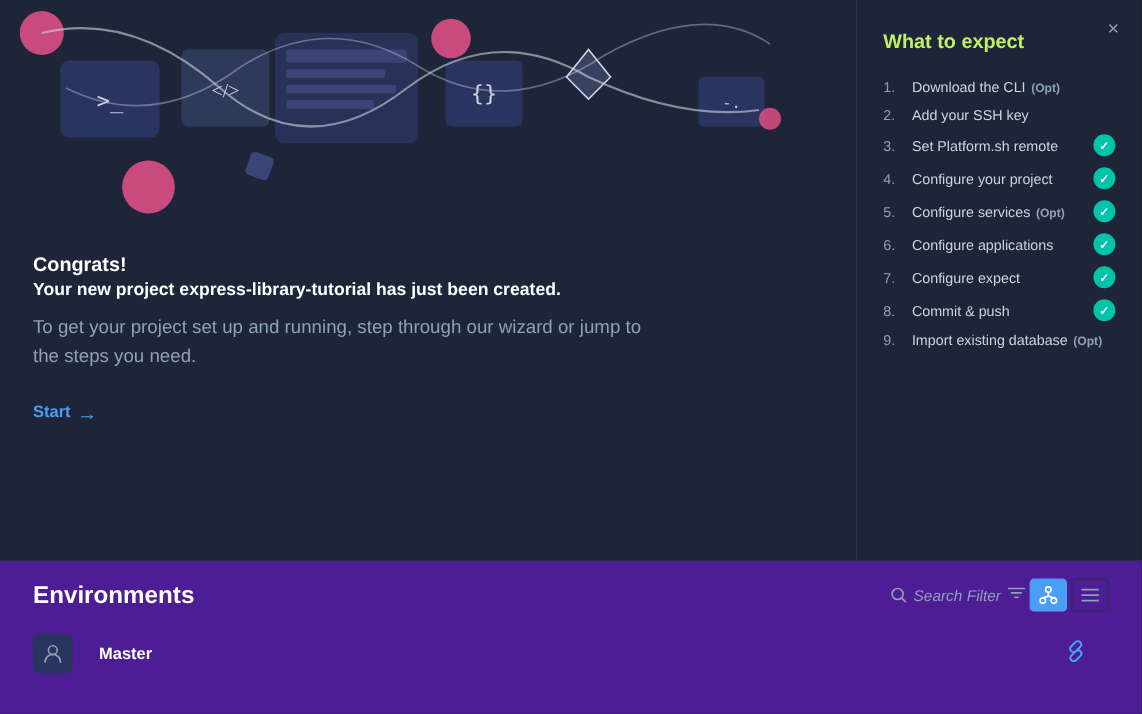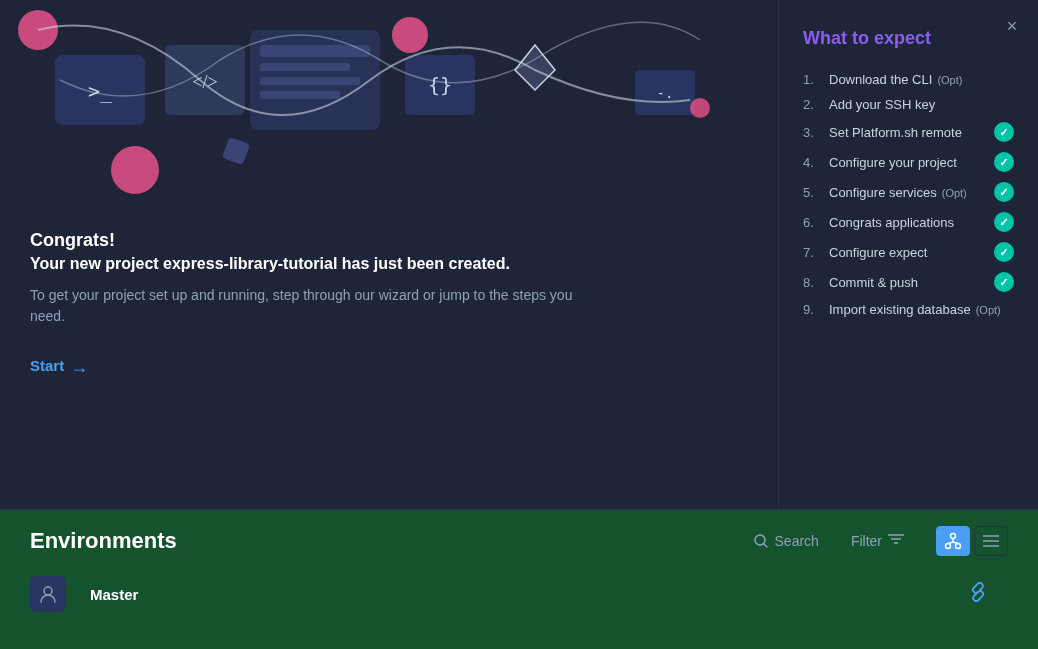--- a/index.html
+++ b/index.html
@@ -54,21 +54,21 @@
 
     .project-title {
       color: #fff;
       font-size: 16px;
       font-weight: 700;
       margin-bottom: 12px;
     }
 
     .project-description {
       color: #8fa0b8;
-      font-size: 14px;
+      font-size: 17px;
       line-height: 1.5;
       max-width: 560px;
       margin-bottom: 30px;
     }
 
     .start-link {
       display: inline-flex;
       align-items: flex-start;
       gap: 6px;
       color: #4a9ff5;
@@ -103,21 +103,21 @@
       cursor: pointer;
       font-size: 18px;
       display: flex;
       align-items: center;
       justify-content: center;
     }
 
     .what-to-expect-title {
       font-size: 18px;
       font-weight: 700;
-      color: #8b5cf6;
+      color: #bef264;
       margin-bottom: 18px;
     }
 
     .steps-list {
       list-style: none;
     }
 
     .step-item {
       display: flex;
       align-items: center;
@@ -140,20 +140,21 @@
     }
 
     .step-label {
       color: #c8d4e0;
     }
 
     .step-opt {
       color: #8fa0b8;
       font-size: 11px;
       margin-left: 2px;
+      font-weight: bold;
     }
 
     .check-icon {
       width: 20px;
       height: 20px;
       background: #00c4a7;
       border-radius: 50%;
       display: flex;
       align-items: center;
       justify-content: center;
@@ -162,21 +163,21 @@
 
     .check-icon::after {
       content: '✓';
       color: #fff;
       font-size: 11px;
       font-weight: 700;
     }
 
     
     .bottom-panel {
-      background: #14532d;
+      background: #4c1d95;
       border-top: 1px solid #2a3148;
       padding: 16px 30px;
       min-height: 140px;
     }
 
     .environments-header {
       display: flex;
       align-items: center;
       justify-content: space-between;
       margin-bottom: 20px;
@@ -184,21 +185,22 @@
 
     .environments-title {
       font-size: 22px;
       font-weight: 700;
       color: #fff;
     }
 
     .environments-controls {
       display: flex;
       align-items: center;
-      gap: 32px;
+      gap: 4px;
+      font-style: italic;
     }
 
     .search-area {
       display: flex;
       align-items: center;
       gap: 6px;
       color: #8fa0b8;
       font-size: 14px;
       cursor: pointer;
     }
@@ -367,21 +369,21 @@
           <li class="step-item">
             <div class="step-left">
               <span class="step-number">5.</span>
               <span class="step-label">Configure services<span class="step-opt"> (Opt)</span></span>
             </div>
             <div class="check-icon"></div>
           </li>
           <li class="step-item">
             <div class="step-left">
               <span class="step-number">6.</span>
-              <span class="step-label">Congrats applications</span>
+              <span class="step-label">Configure applications</span>
             </div>
             <div class="check-icon"></div>
           </li>
           <li class="step-item">
             <div class="step-left">
               <span class="step-number">7.</span>
               <span class="step-label">Configure expect</span>
             </div>
             <div class="check-icon"></div>
           </li>

